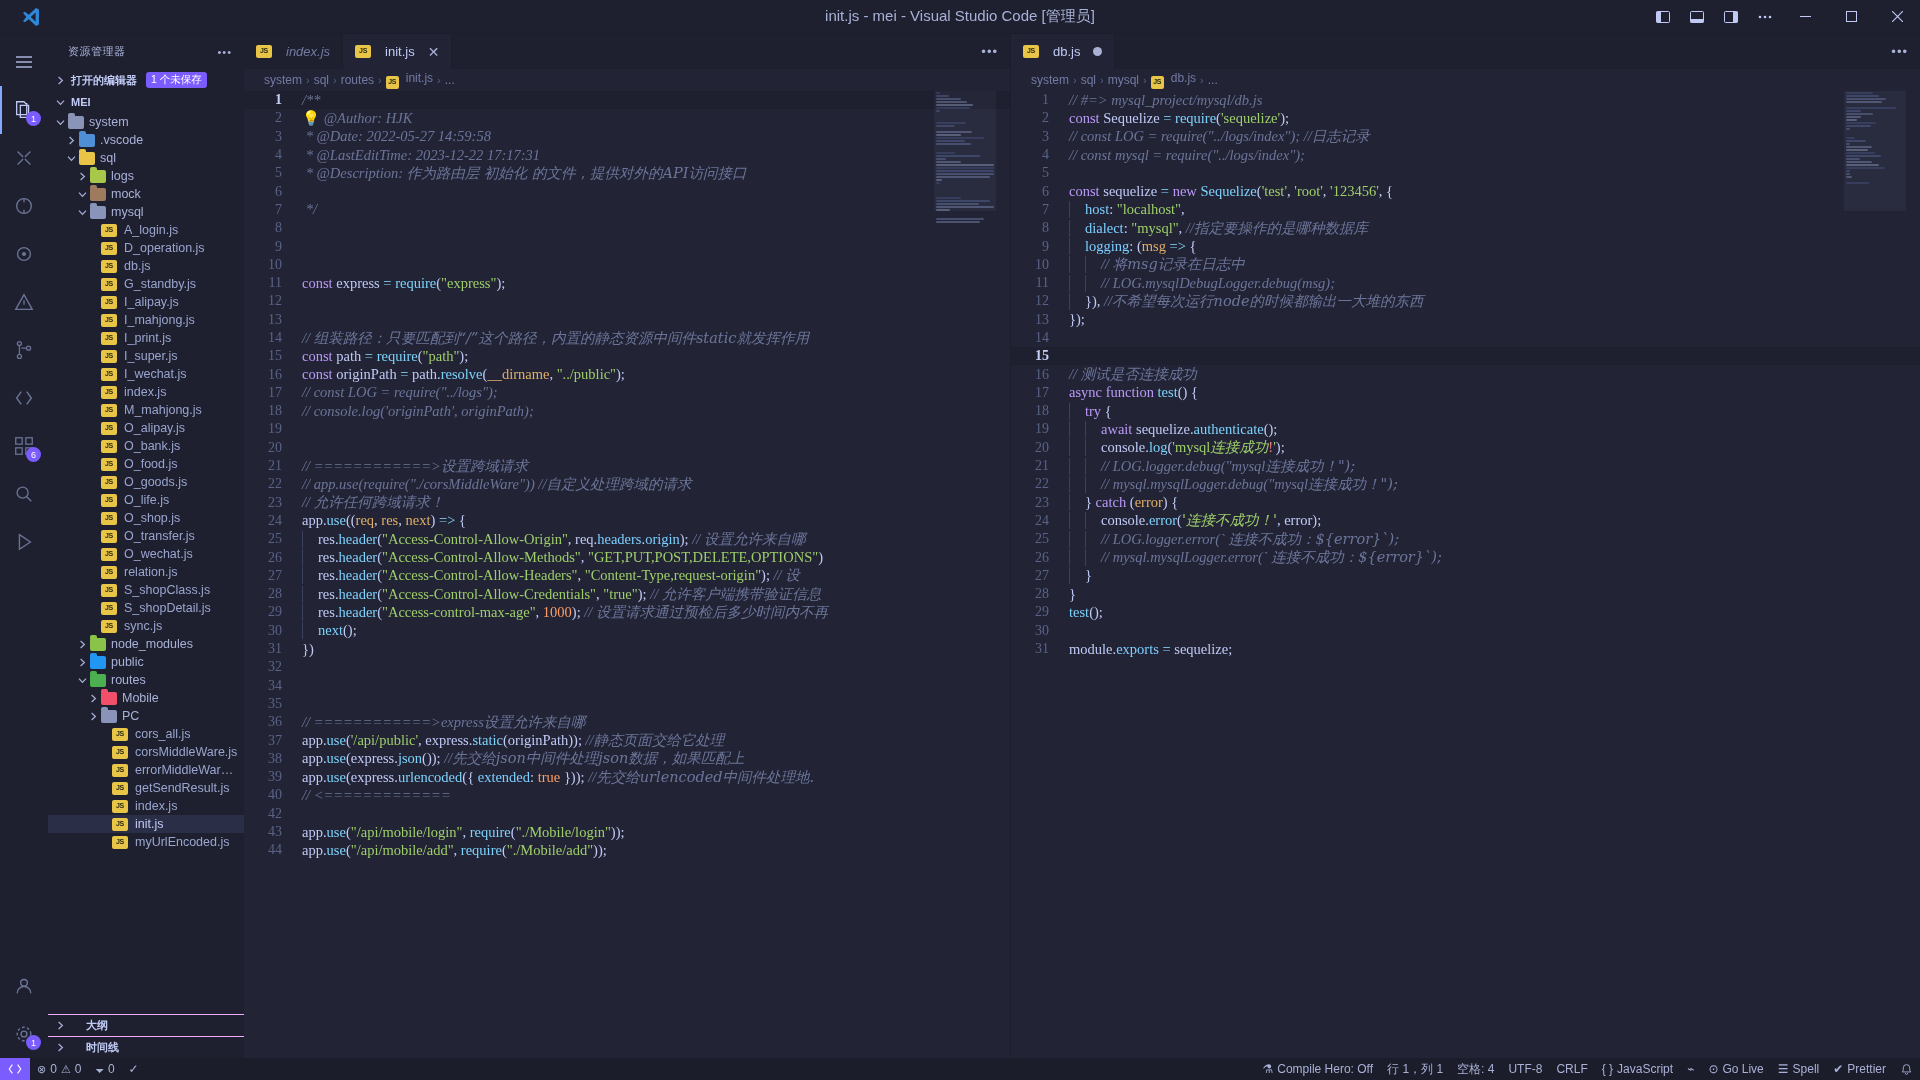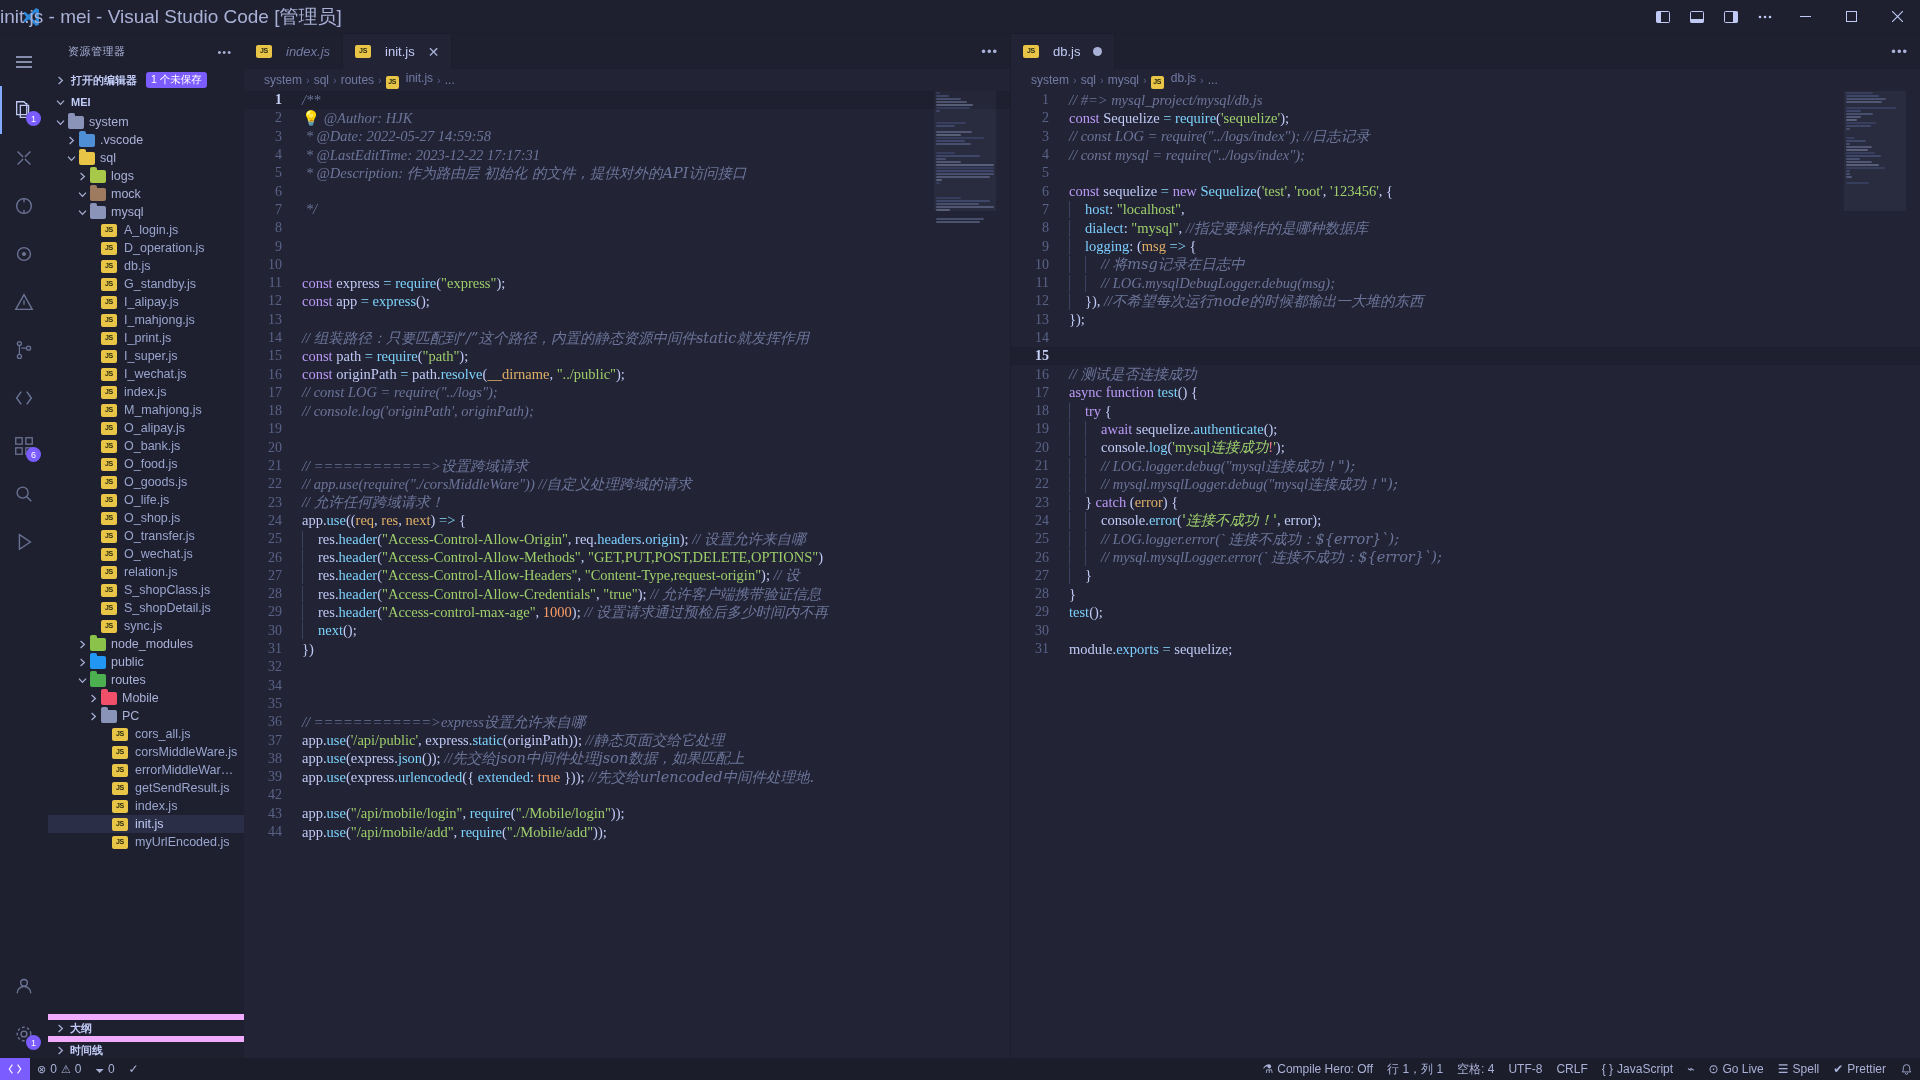--- a/index.html
+++ b/index.html
@@ -13,22 +13,22 @@
   }
   #app { width:1920px; height:1080px; display:flex; flex-direction:column; position:relative; }
 
   
   .titlebar {
     height:34px; background:#1e2030; display:flex; align-items:center;
     position:relative; flex:0 0 34px; border-bottom:1px solid #1b1d2b;
   }
   .tb-logo { width:62px; display:flex; align-items:center; justify-content:center; }
   .tb-title {
-    position:absolute; left:0; right:0; text-align:left;
-    font-size:19px; color:#a9b1d6; pointer-events:none;
+    position:absolute; left:0; right:0; text-align:center;
+    font-size:15px; color:#a9b1d6; pointer-events:none;
   }
   .tb-right { margin-left:auto; display:flex; align-items:center; height:100%; z-index:2; }
   .tb-layout-ico {
     width:34px; height:34px; display:flex; align-items:center; justify-content:center;
     color:#a9b1d6;
   }
   .winbtn { width:46px; height:34px; display:flex; align-items:center; justify-content:center; color:#c0caf5; }
 
   
   .mainrow { flex:1 1 auto; display:flex; min-height:0; }
@@ -81,22 +81,22 @@
   .ic { flex:0 0 16px; width:16px; height:16px; margin-right:5px; display:inline-block; position:relative;}
   
   .ic-js {
     background:#e8c547; border-radius:2px; color:#2a2a10; font-size:7px;
     font-weight:bold; line-height:12px; text-align:center; width:13px; height:13px;
     margin-right:7px; font-family:"Liberation Sans", sans-serif; letter-spacing:-0.3px;
   }
   .fld { flex:0 0 16px; width:16px; height:13px; margin-right:5px; border-radius:2px 2px 2px 2px; position:relative; }
   .fld:before { content:""; position:absolute; left:0; top:-3px; width:7px; height:4px; border-radius:2px 2px 0 0; background:inherit;}
   .sb-bottom-sec {
-    height:22px; display:flex; align-items:center; gap:2px; padding-left:4px;
-    font-size:11px; font-weight:bold; color:#c0caf5; border-top:6px solid #f0abfc;
+    height:22px; display:flex; align-items:center; gap:18px; padding-left:4px;
+    font-size:11px; font-weight:bold; color:#c0caf5; border-top:1px solid #f0abfc;
   }
 
   
   .editors { flex:1 1 auto; display:flex; min-width:0; background:#222436; }
   .editorgroup { display:flex; flex-direction:column; min-width:0; position:relative; }
   .eg-left  { flex:0 0 767px; border-right:1px solid #1b1d2b; }
   .eg-right { flex:1 1 auto; }
 
   .tabsrow { height:35px; background:#1e2030; display:flex; align-items:stretch; flex:0 0 35px; }
   .tab {
@@ -676,21 +676,21 @@
               <div class="cl"><span class="ln">2</span><span class="code"><span>💡</span><span class="t-cmt"> @Author: HJK</span></span></div>
               <div class="cl"><span class="ln">3</span><span class="code"><span class="t-cmt"> * @Date: 2022-05-27 14:59:58</span></span></div>
               <div class="cl"><span class="ln">4</span><span class="code"><span class="t-cmt"> * @LastEditTime: 2023-12-22 17:17:31</span></span></div>
               <div class="cl"><span class="ln">5</span><span class="code"><span class="t-cmt"> * @Description: </span><span class="t-cmt t-cjk">作为路由层 初始化 的文件，提供对外的API访问接口</span></span></div>
               <div class="cl"><span class="ln">6</span></div>
               <div class="cl"><span class="ln">7</span><span class="code"><span class="t-cmt"> */</span></span></div>
               <div class="cl"><span class="ln">8</span><span class="code">&nbsp;</span></div>
               <div class="cl"><span class="ln">9</span><span class="code">&nbsp;</span></div>
               <div class="cl"><span class="ln">10</span><span class="code">&nbsp;</span></div>
               <div class="cl"><span class="ln">11</span><span class="code"><span class="t-kw">const </span><span class="t-var">express</span><span class="t-op"> = </span><span class="t-fn">require</span><span class="t-punc">(</span><span class="t-str">"express"</span><span class="t-punc">);</span></span></div>
-              <div class="cl"><span class="ln">12</span><span class="code"><span class="t-kw">const </span><span class="t-var">app</span><span class="t-op"> = </span><span class="t-fn">express</span><span class="t-punc">();</span></span></div>
+              <div class="cl"><span class="ln">12</span></div>
               <div class="cl"><span class="ln">13</span><span class="code">&nbsp;</span></div>
               <div class="cl"><span class="ln">14</span><span class="code"><span class="t-cmt">// </span><span class="t-cmt t-cjk">组装路径：只要匹配到“/”这个路径，内置的静态资源中间件static就发挥作用</span></span></div>
               <div class="cl"><span class="ln">15</span><span class="code"><span class="t-kw">const </span><span class="t-var">path</span><span class="t-op"> = </span><span class="t-fn">require</span><span class="t-punc">(</span><span class="t-str">"path"</span><span class="t-punc">);</span></span></div>
               <div class="cl"><span class="ln">16</span><span class="code"><span class="t-kw">const </span><span class="t-var">originPath</span><span class="t-op"> = </span><span class="t-var">path</span><span class="t-punc">.</span><span class="t-fn">resolve</span><span class="t-punc">(</span><span class="t-param">__dirname</span><span class="t-punc">, </span><span class="t-str">"../public"</span><span class="t-punc">);</span></span></div>
               <div class="cl"><span class="ln">17</span><span class="code"><span class="t-cmt">// const LOG = require("../logs");</span></span></div>
               <div class="cl"><span class="ln">18</span><span class="code"><span class="t-cmt">// console.log('originPath', originPath);</span></span></div>
               <div class="cl"><span class="ln">19</span><span class="code">&nbsp;</span></div>
               <div class="cl"><span class="ln">20</span><span class="code">&nbsp;</span></div>
               <div class="cl"><span class="ln">21</span><span class="code"><span class="t-cmt">// ============&gt;</span><span class="t-cmt t-cjk">设置跨域请求</span></span></div>
               <div class="cl"><span class="ln">22</span><span class="code"><span class="t-cmt">// app.use(require("./corsMiddleWare")) //</span><span class="t-cmt t-cjk">自定义处理跨域的请求</span></span></div>
@@ -703,20 +703,21 @@
               <div class="cl"><span class="ln">29</span><span class="code"><span style="display:inline-block;width:16px;border-left:1px solid #3b4261">&nbsp;</span><span class="t-var">res</span><span class="t-punc">.</span><span class="t-fn">header</span><span class="t-punc">(</span><span class="t-str">"Access-control-max-age"</span><span class="t-punc">, </span><span class="t-num">1000</span><span class="t-punc">); </span><span class="t-cmt">// </span><span class="t-cmt t-cjk">设置请求通过预检后多少时间内不再</span></span></div>
               <div class="cl"><span class="ln">30</span><span class="code"><span style="display:inline-block;width:16px;border-left:1px solid #3b4261">&nbsp;</span><span class="t-fn">next</span><span class="t-punc">();</span></span></div>
               <div class="cl"><span class="ln">31</span><span class="code"><span class="t-punc">})</span></span></div>
               <div class="cl"><span class="ln">32</span><span class="code">&nbsp;</span></div>
               <div class="cl"><span class="ln">34</span><span class="code">&nbsp;</span></div>
               <div class="cl"><span class="ln">35</span><span class="code">&nbsp;</span></div>
               <div class="cl"><span class="ln">36</span><span class="code"><span class="t-cmt">// ============&gt;express</span><span class="t-cmt t-cjk">设置允许来自哪</span></span></div>
               <div class="cl"><span class="ln">37</span><span class="code"><span class="t-var">app</span><span class="t-punc">.</span><span class="t-fn">use</span><span class="t-punc">(</span><span class="t-str">'/api/public'</span><span class="t-punc">, </span><span class="t-var">express</span><span class="t-punc">.</span><span class="t-fn">static</span><span class="t-punc">(</span><span class="t-var">originPath</span><span class="t-punc">)); </span><span class="t-cmt">//</span><span class="t-cmt t-cjk">静态页面交给它处理</span></span></div>
               <div class="cl"><span class="ln">38</span><span class="code"><span class="t-var">app</span><span class="t-punc">.</span><span class="t-fn">use</span><span class="t-punc">(</span><span class="t-var">express</span><span class="t-punc">.</span><span class="t-fn">json</span><span class="t-punc">()); </span><span class="t-cmt">//</span><span class="t-cmt t-cjk">先交给json中间件处理json数据，如果匹配上</span></span></div>
               <div class="cl"><span class="ln">39</span><span class="code"><span class="t-var">app</span><span class="t-punc">.</span><span class="t-fn">use</span><span class="t-punc">(</span><span class="t-var">express</span><span class="t-punc">.</span><span class="t-fn">urlencoded</span><span class="t-punc">({ </span><span class="t-prop">extended</span><span class="t-punc">: </span><span class="t-num">true</span><span class="t-punc"> })); </span><span class="t-cmt">//</span><span class="t-cmt t-cjk">先交给urlencoded中间件处理地.</span></span></div>
+              <div class="cl"><span class="ln">40</span><span class="code"><span class="t-cmt">// &lt;=============</span></span></div>
               <div class="cl"><span class="ln">42</span><span class="code">&nbsp;</span></div>
               <div class="cl"><span class="ln">43</span><span class="code"><span class="t-var">app</span><span class="t-punc">.</span><span class="t-fn">use</span><span class="t-punc">(</span><span class="t-str">"/api/mobile/login"</span><span class="t-punc">, </span><span class="t-fn">require</span><span class="t-punc">(</span><span class="t-str">"./Mobile/login"</span><span class="t-punc">));</span></span></div>
               <div class="cl"><span class="ln">44</span><span class="code"><span class="t-var">app</span><span class="t-punc">.</span><span class="t-fn">use</span><span class="t-punc">(</span><span class="t-str">"/api/mobile/add"</span><span class="t-punc">, </span><span class="t-fn">require</span><span class="t-punc">(</span><span class="t-str">"./Mobile/add"</span><span class="t-punc">));</span></span></div>
             </div>
           <div class="minimap" id="mm-left">
             <div class="mm-slider"></div>
           <div class="mm-line" style="width: 4px; background: rgb(74, 85, 128); opacity: 0.55;"></div>
               <div class="mm-line" style="width: 12.75px; background: rgb(91, 106, 154); opacity: 0.55;"></div>
               <div class="mm-line" style="width: 24.65px; background: rgb(108, 124, 168); opacity: 0.55;"></div>
               <div class="mm-line" style="width: 31.45px; background: rgb(127, 138, 176); opacity: 0.55;"></div>

